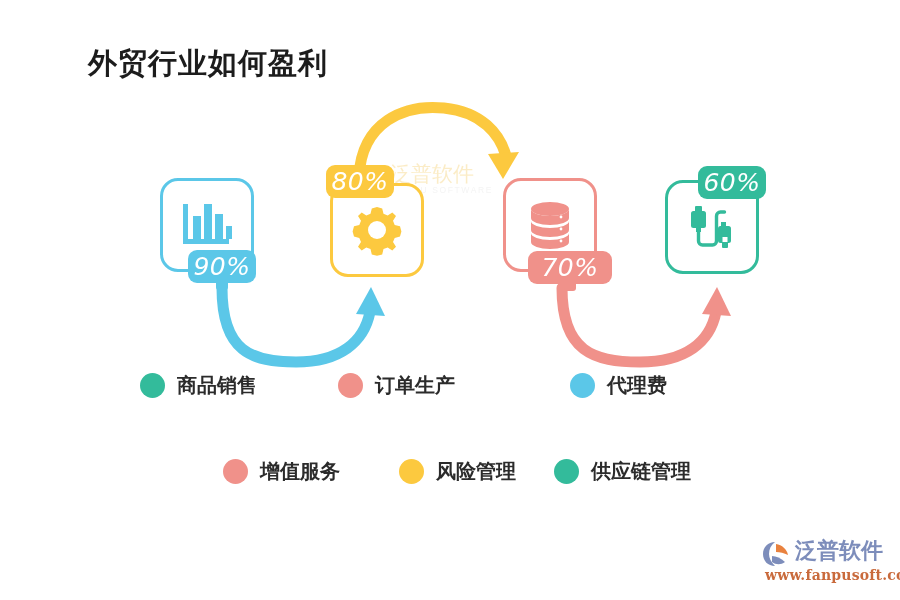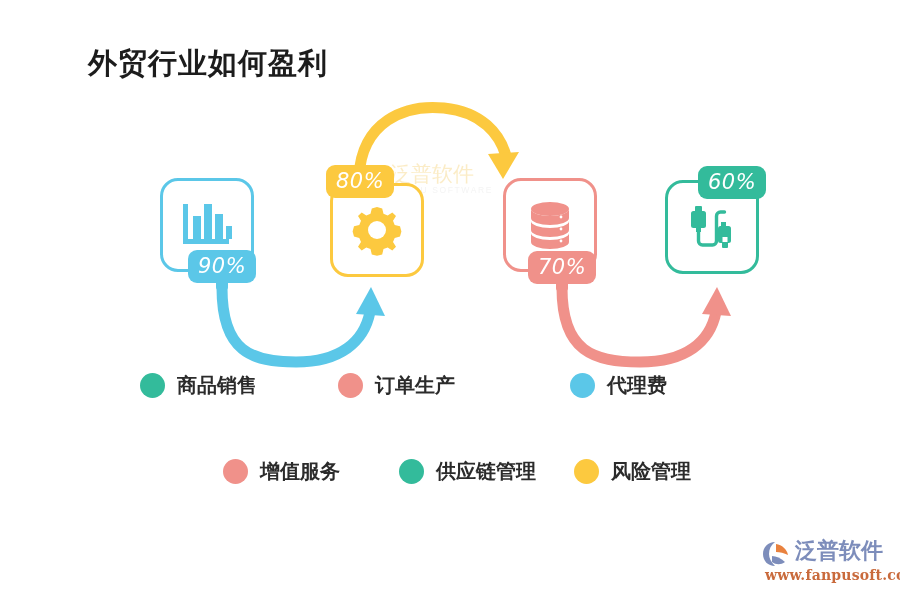--- a/index.html
+++ b/index.html
@@ -104,21 +104,21 @@
   #card-3 { left: 503px; top: 178px; border-color: #f0918a; }
   #card-4 { left: 665px; top: 180px; border-color: #33bb9b; }
 
   
   .badge {
     position: absolute;
     border-radius: 9px;
     color: #ffffff;
     font-family: "DejaVu Sans", "Liberation Sans", sans-serif;
     font-style: italic;
-    font-size: 21px;
+    font-size: 25px;
     font-weight: normal;
     line-height: 1;
     display: flex;
     align-items: center;
     justify-content: center;
     letter-spacing: 0.5px;
   }
   .badge .tail {
     position: absolute;
     bottom: -7px;
@@ -133,21 +133,21 @@
 
   #badge-90 {
     left: 188px; top: 250px; width: 68px; height: 33px;
     background: #5bc7e8;
   }
   #badge-80 {
     left: 326px; top: 165px; width: 68px; height: 33px;
     background: #fcc93f;
   }
   #badge-70 {
-    left: 528px; top: 251px; width: 68px; height: 33px;
+    left: 528px; top: 251px; width: 84px; height: 33px;
     background: #f0918a;
     text-align: center;
   }
   #badge-60 {
     left: 655px; top: 166px; width: 68px; height: 33px;
     background: #33bb9b;
     margin-left: 43px;
   }
 
   
@@ -329,26 +329,26 @@
       <span class="legend-label">代理费</span>
     </div>
   </div>
 
   <div class="legend-row" id="legend-row-2">
     <div class="legend-item">
       <span class="legend-dot" style="background:#f0918a"></span>
       <span class="legend-label">增值服务</span>
     </div>
     <div class="legend-item">
+      <span class="legend-dot" style="background:#fcc93f"></span>
+      <span class="legend-label">风险管理</span>
+    </div>
+    <div class="legend-item">
       <span class="legend-dot" style="background:#33bb9b"></span>
       <span class="legend-label">供应链管理</span>
-    </div>
-    <div class="legend-item">
-      <span class="legend-dot" style="background:#fcc93f"></span>
-      <span class="legend-label">风险管理</span>
     </div>
   </div>
 
   <div class="brand-logo">
     <svg class="logo-mark" viewBox="0 0 30 28">
       <path d="M13 2 C6 2, 1 7, 1 14 C1 21, 6 26, 13 26 C9 22, 7 18, 7 14 C7 9, 9 5, 13 2 Z" fill="#7d8dbb"></path>
       <path d="M14 4 C20 5, 25 9, 26 15 C22 13, 18 12, 14 12 Z" fill="#e9823f"></path>
       <path d="M10 16 C14 16, 19 18, 23 22 C19 25, 14 25, 10 22 Z" fill="#7d8dbb"></path>
     </svg>
     <div class="logo-cn">泛普软件</div>

